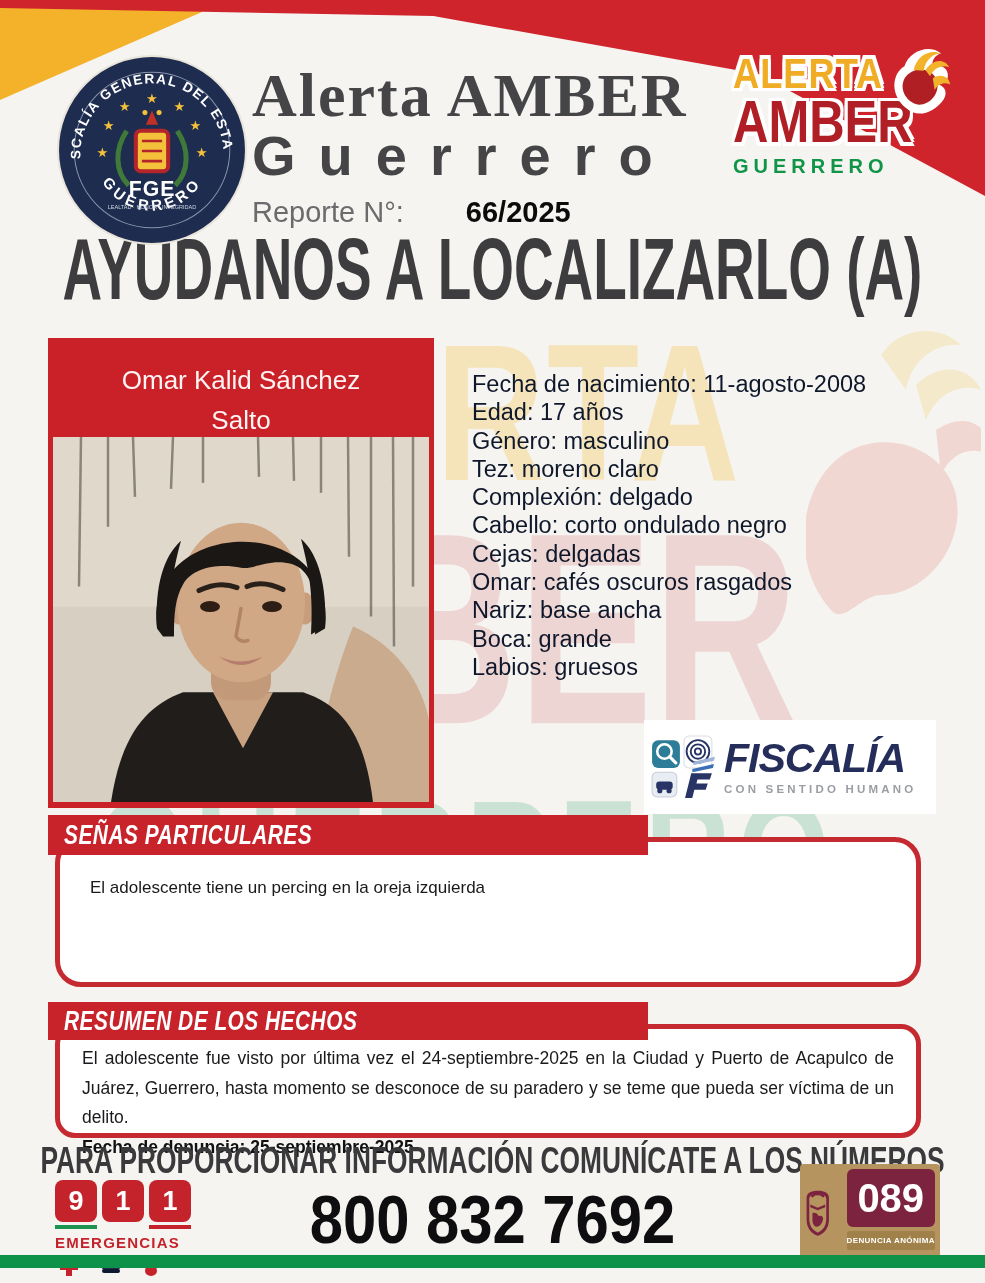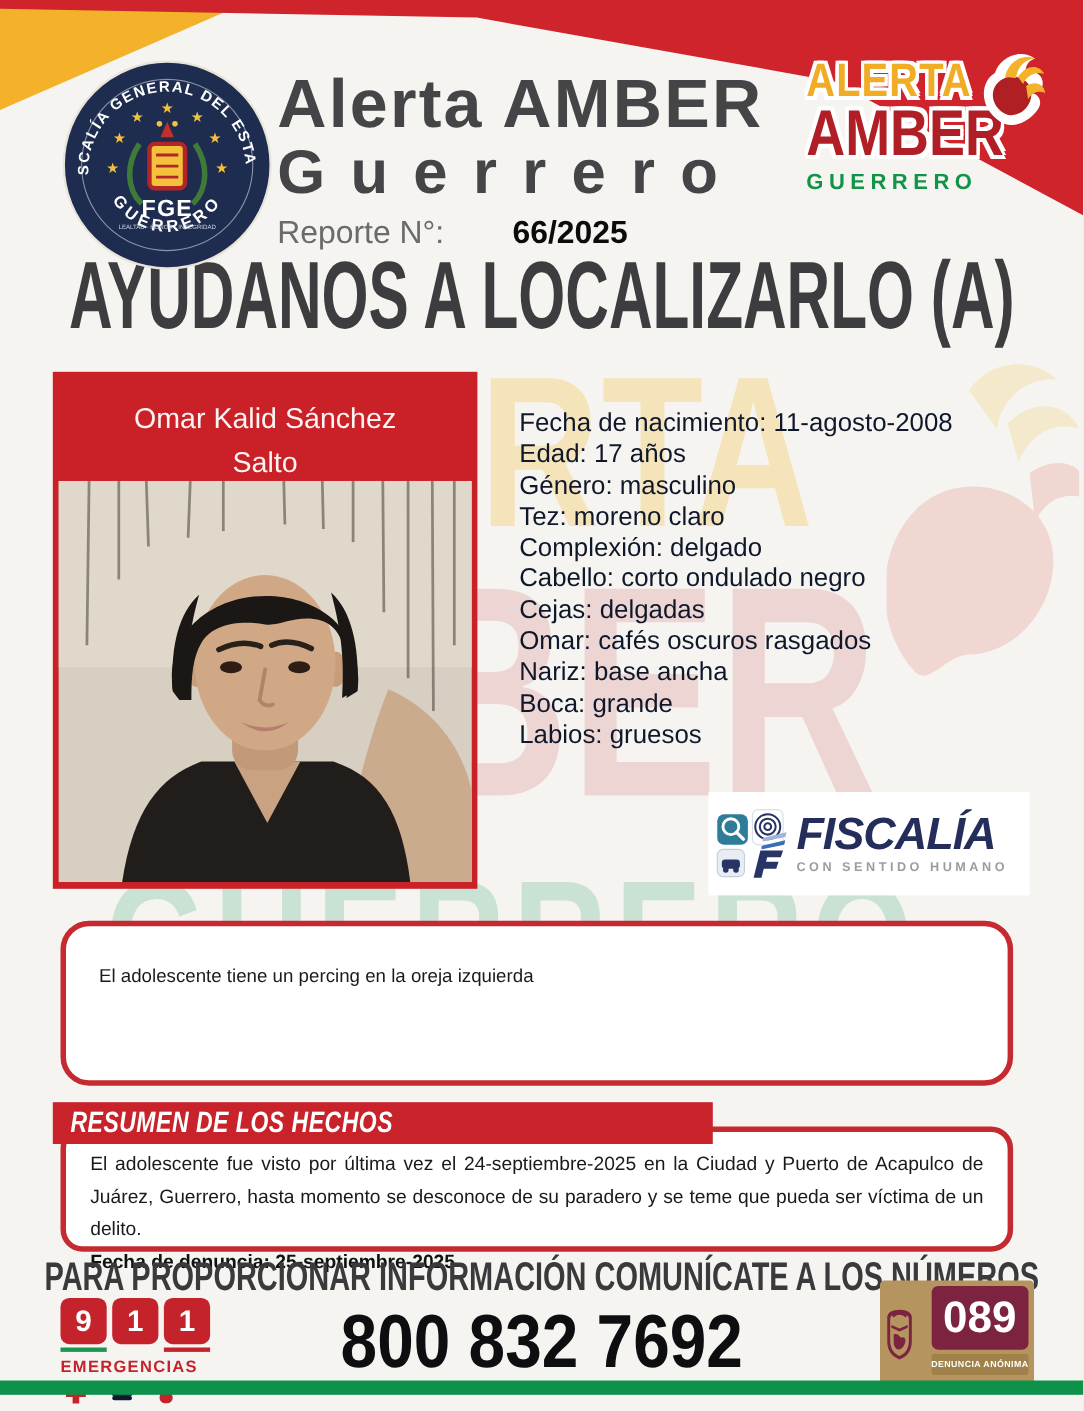--- a/index.html
+++ b/index.html
@@ -11,21 +11,21 @@
   .band-red{position:absolute;top:0;left:0;width:985px;height:200px;background:#d0242d;
             clip-path:polygon(0 0,100% 0,100% 98%,77% 37%,44% 8%,0 4%);z-index:3;}
   .band-yellow{position:absolute;top:5px;left:0;width:218px;height:95px;background:#f3b229;
             clip-path:polygon(0 0,100% 0,0 100%);z-index:2;}
 
   
   .fge-seal{position:absolute;left:56px;top:54px;width:192px;height:192px;z-index:4;}
 
   
   .titleblock{position:absolute;left:252px;top:62px;width:480px;z-index:4;color:#454548;}
-  .t1{font-size:62px;font-weight:600;letter-spacing:2px;line-height:66px;white-space:nowrap;}
+  .t1{font-size:62px;font-weight:600;letter-spacing:2px;line-height:66px;white-space:nowrap;font-family:Liberation Serif, serif;}
   .t2{font-size:56px;font-weight:700;letter-spacing:23px;line-height:60px;margin-top:-2px;white-space:nowrap;}
   .report-row{margin-top:10px;font-size:29px;display:flex;align-items:baseline;}
   .report-label{color:#6b6b6d;}
   .report-number{color:#0b0b0c;font-weight:700;margin-left:62px;}
 
   
   .amber-logo{position:absolute;left:733px;top:52px;width:205px;z-index:4;line-height:1;}
   .al-outline{text-shadow:-3px -3px 0 #fff,3px -3px 0 #fff,-3px 3px 0 #fff,3px 3px 0 #fff,
               0 -3px 0 #fff,0 3px 0 #fff,-3px 0 0 #fff,3px 0 0 #fff;}
   .al1{font-size:37px;font-weight:800;color:#f0ac24;letter-spacing:1px;transform:scale(.98,1.15);transform-origin:left top;display:inline-block;}
@@ -255,20 +255,23 @@
       <path d="M34,62 L40,38 L60,38 L58,44 L46,44 L45,48 L56,48 L54,54 L43,54 L41,62 Z" fill="#273465"></path>
       <path d="M41,34 L62,29 L61,33 L41,37 Z" fill="#3b6fb5"></path>
       <path d="M42,27 L63,22 L62,26 L42,30 Z" fill="#9fb4d6"></path>
     </svg>
     <div class="fis-text">
       <div class="fis-title">FISCALÍA</div>
       <div class="fis-tag">CON SENTIDO HUMANO</div>
     </div>
   </div>
 
+  <div class="sec-bar bar-senas">
+    <span>SEÑAS PARTICULARES</span>
+  </div>
   <div class="sec-box box-senas">
     <div class="body-text">El adolescente tiene un percing en la oreja izquierda</div>
   </div>
 
   <div class="sec-bar bar-resumen">
     <span>RESUMEN DE LOS HECHOS</span>
   </div>
   <div class="sec-box box-resumen">
     <div class="resumen-body">El adolescente fue visto por última vez el 24-septiembre-2025 en la Ciudad y Puerto de Acapulco de Juárez, Guerrero, hasta momento se desconoce de su paradero y se teme que pueda ser víctima de un delito.</div>
     <div class="resumen-denuncia">Fecha de denuncia: 25-septiembre-2025</div>

